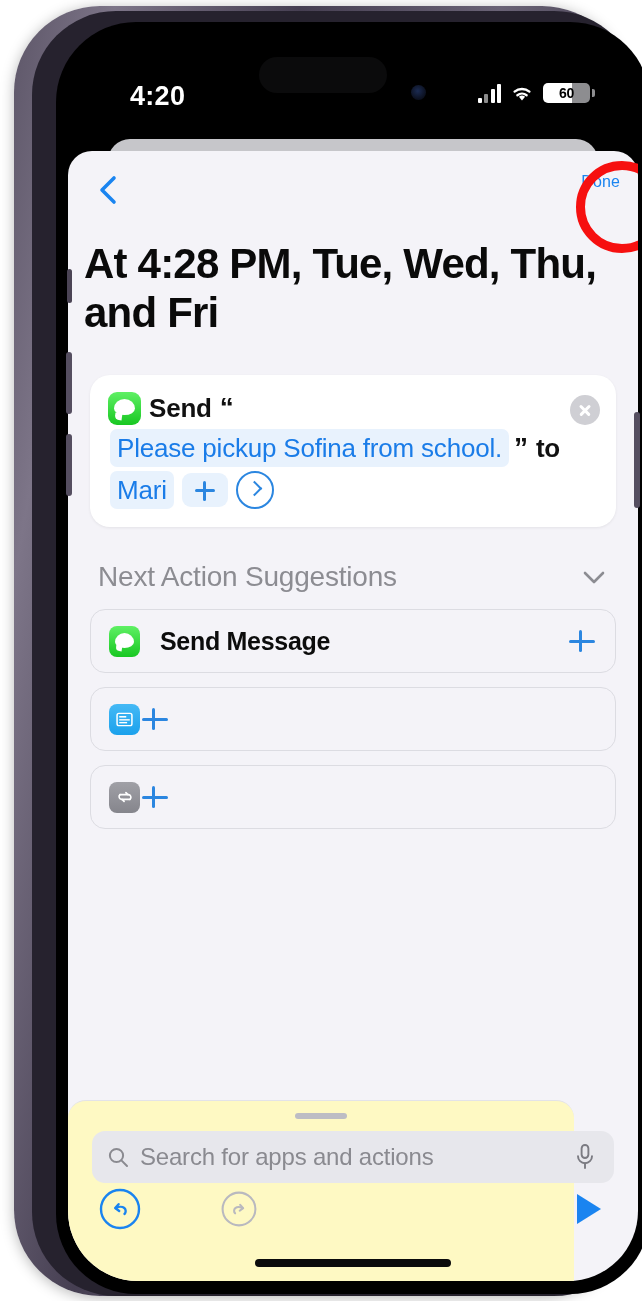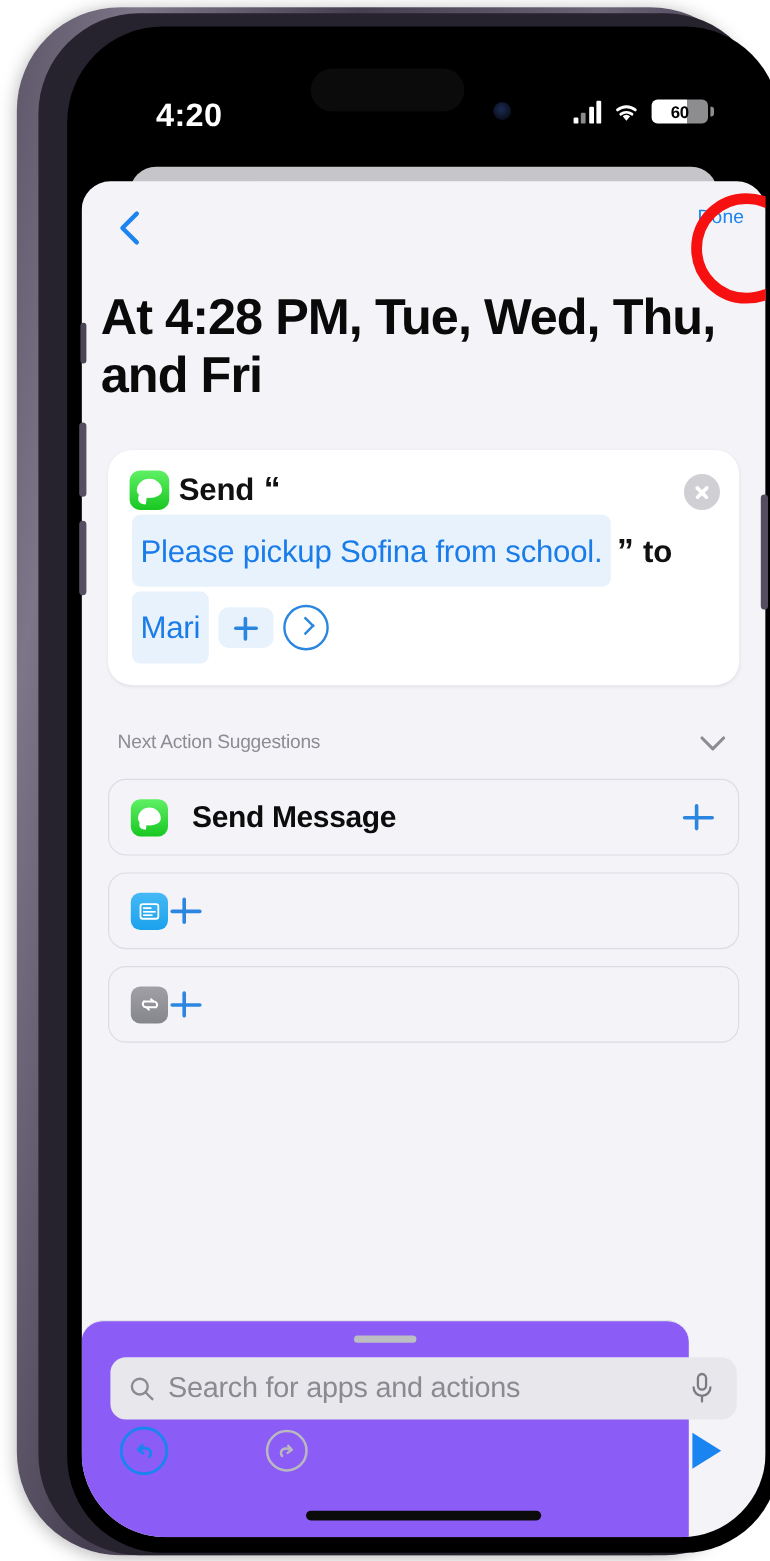--- a/index.html
+++ b/index.html
@@ -165,21 +165,21 @@
     font-size: 26px;
     line-height: 38px;
     letter-spacing: -.2px;
   }
   .tok.plain { color: #111; font-weight: bold; margin: 0 5px; }
   .tok.quote { color: #111; font-weight: bold; margin: 0 3px; font-size: 28px; }
   .tok.var {
     color: #1a7ce8;
     background: #e8f2fd;
     border-radius: 7px;
-    padding: 11px 7px;
+    padding: 0 7px;
     margin: 2px 2px;
     font-weight: normal;
   }
   .msg-icon {
     display: inline-block;
     vertical-align: middle;
     width: 33px; height: 33px;
     border-radius: 9px;
     background: linear-gradient(180deg,#5ff064 0%,#18c722 100%);
     position: relative;
@@ -239,21 +239,21 @@
     width:14px; height:2.6px; background:#ffffff; border-radius:2px;
   }
   .close-x:before { transform: rotate(45deg); }
   .close-x:after  { transform: rotate(-45deg); }
 
   
   .sugg-head {
     display:flex; align-items:center; justify-content:space-between;
     margin: 34px 30px 0 30px;
   }
-  .sugg-title { font-size:16px; color:#8c8c92; letter-spacing:-.2px; }
+  .sugg-title { font-size:28px; color:#8c8c92; letter-spacing:-.2px; }
   .chev-down { width:28px; height:28px; cursor:pointer; }
 
   .sugg-list { margin: 16px 22px 0 22px; }
   .sugg-row {
     display:flex; align-items:center;
     height:62px;
     border:1.3px solid #dcdce2;
     border-radius: 15px;
     background: transparent;
     margin-bottom: 14px;
@@ -276,21 +276,21 @@
   .sugg-plus { position:relative; width:30px; height:30px; flex:0 0 auto; cursor:pointer; }
   .sugg-plus:before, .sugg-plus:after { content:""; position:absolute; background:#2b86e0; border-radius:2px; }
   .sugg-plus:before { left:2px; top:13.5px; width:26px; height:3px; }
   .sugg-plus:after  { left:11.5px; top:4px; width:3px; height:22px; }
 
   
   .bottom-panel {
     position:absolute;
     left:0; bottom:0;
     width:506px; height:180px;
-    background:#8b5cf6;
+    background:#fef9c3;
     border-top:1px solid #e3e3e8;
     border-radius: 18px 18px 0 0;
   }
   .grabber {
     position:absolute; left:50%; top:12px; transform:translateX(-50%);
     width:52px; height:6px; border-radius:3px; background:#bdbdc4;
   }
   .search-bar {
     position:absolute; left:24px; top:30px;
     width:522px; height:52px;

